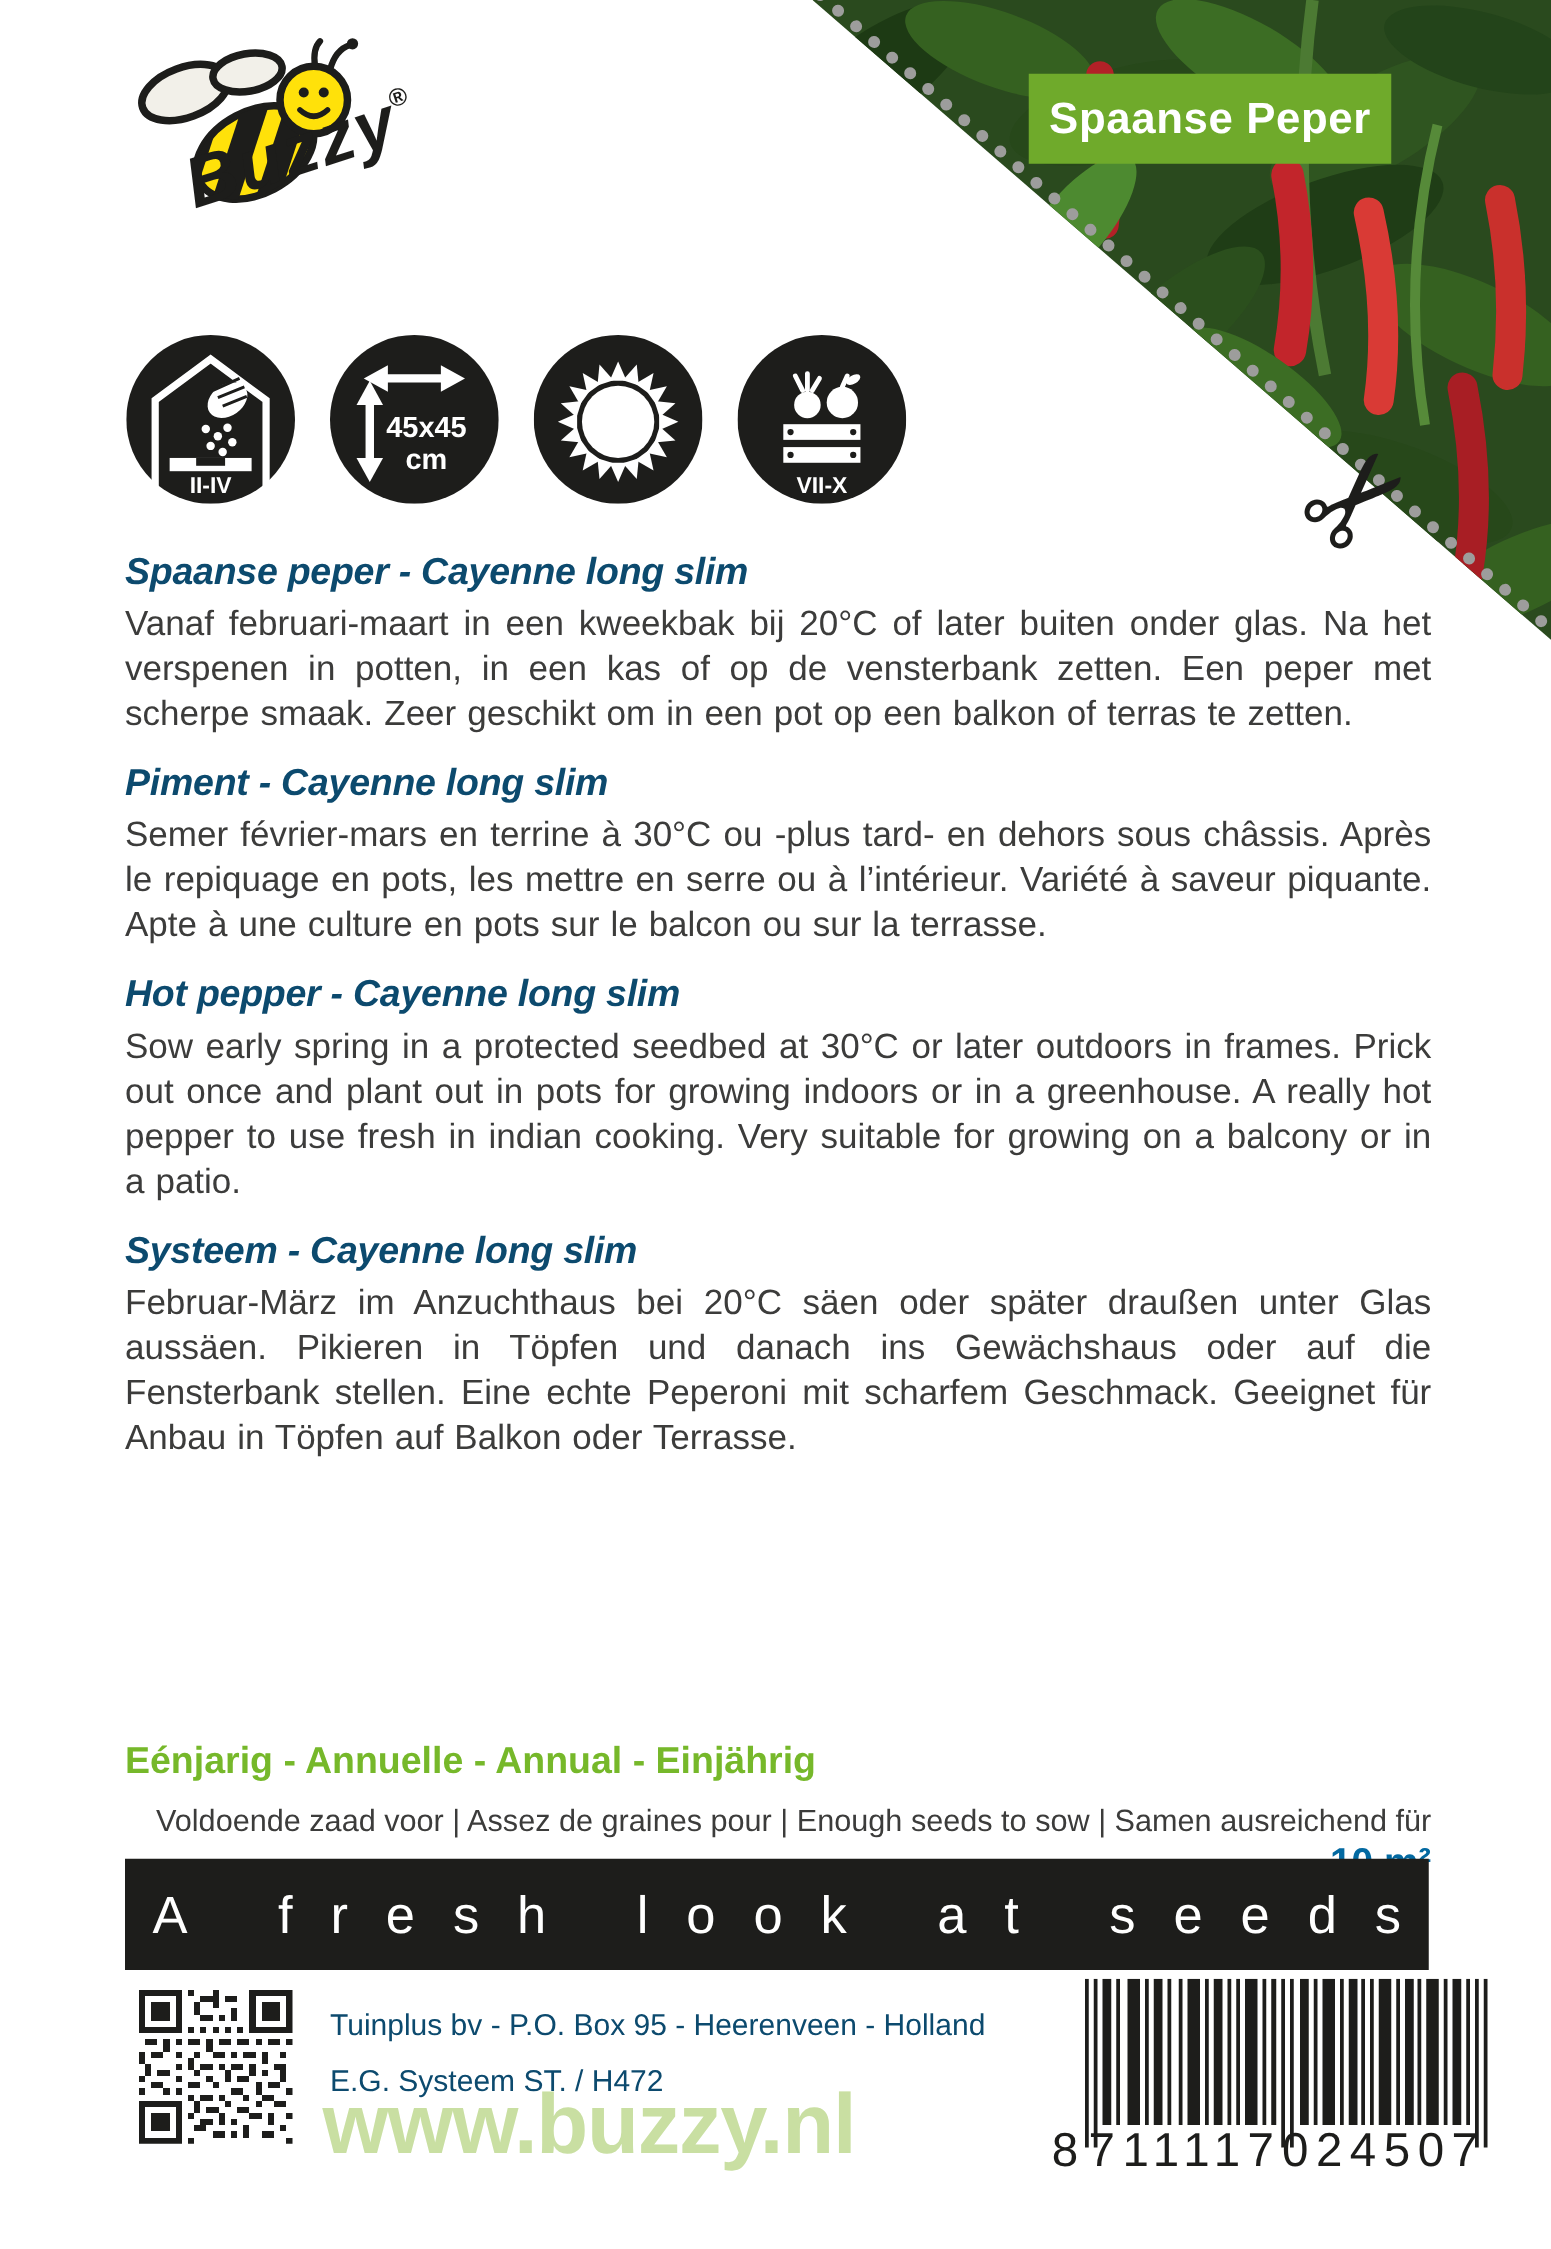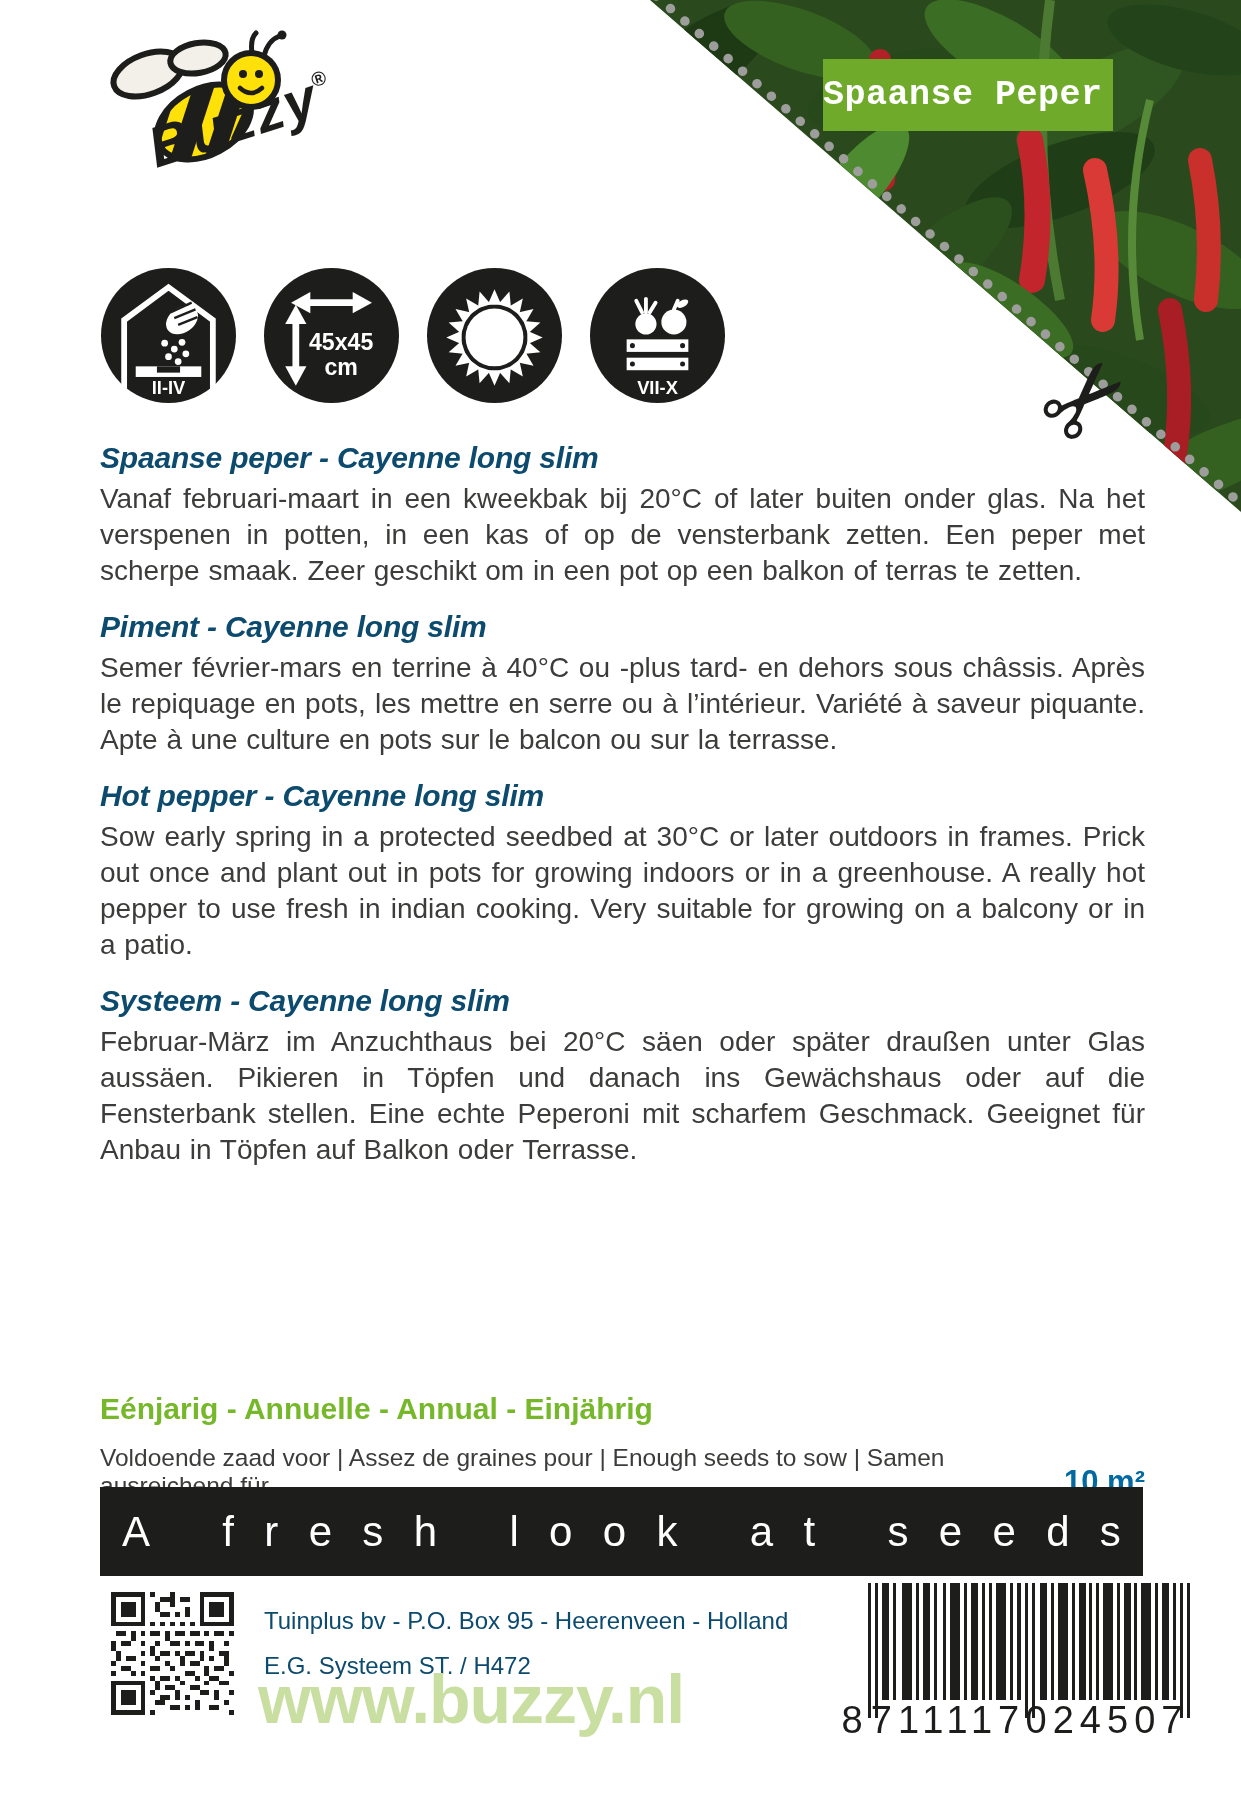--- a/index.html
+++ b/index.html
@@ -9,21 +9,21 @@
     font-family:"Liberation Sans","DejaVu Sans",sans-serif; color:#3c3c3b;
   }
   svg { display:block; }
 
   
   .photo-svg { position:absolute; top:0; left:0; }
   .cut-svg   { position:absolute; top:0; left:0; pointer-events:none; }
 
   .variety-banner{
     position:absolute; left:823px; top:59px; width:290px; height:72px;
-    background:#6faa2b; display:flex; align-items:center; font-family:Liberation Mono, monospace;
+    background:#6faa2b; display:flex; align-items:center; justify-content:center;
   }
   .variety-banner span{ color:#fff; font-size:35px; font-weight:bold; letter-spacing:.5px; }
 
   .scissors{
     position:absolute; left:1042px; top:348px;
     font-family:"DejaVu Sans",sans-serif; font-size:104px; color:#1d1d1b;
     transform:rotate(-44deg); line-height:1;
   }
 
   
@@ -46,21 +46,21 @@
     color:#0c4a6e; font-size:30px; line-height:34px; margin-bottom:6px; letter-spacing:-.2px;font-style:italic;
   }
   .section p{ font-size:28px; line-height:36px; text-align:justify; word-spacing:1px; }
 
   .annual{
     position:absolute; left:100px; top:1392px;
     color:#76b82a; font-size:30px; font-weight:bold;
   }
   .seeds-line{
     position:absolute; left:100px; top:1444px; width:1045px;
-    display:flex; justify-content:space-between; align-items:flex-end;
+    display:flex; justify-content:space-between; align-items:flex-end;flex-direction:column;
   }
   .seeds-text{ font-size:24.5px; }
   .seeds-area{ color:#0369a1; font-size:31px; font-weight:bold; white-space:nowrap; }
 
   .tagline{
     position:absolute; left:100px; top:1487px; width:1043px; height:89px;
     background:#1d1d1b; display:flex; align-items:center; padding:0 22px;
   }
   .tagline-inner{ flex:1; display:flex; justify-content:space-between; color:#fff; font-size:42px; }
 
@@ -219,21 +219,21 @@
     </svg>
   </div>
 
   <div class="sections">
     <div class="section">
       <h2>Spaanse peper - Cayenne long slim</h2>
       <p>Vanaf februari-maart in een kweekbak bij 20°C of later buiten onder glas. Na het verspenen in potten, in een kas of op de vensterbank zetten. Een peper met scherpe smaak. Zeer geschikt om in een pot op een balkon of terras te zetten.</p>
     </div>
     <div class="section">
       <h2>Piment - Cayenne long slim</h2>
-      <p>Semer février-mars en terrine à 40°C ou -plus tard- en dehors sous châssis. Après le repiquage en pots, les mettre en serre ou à l’intérieur. Variété à saveur piquante. Apte à une culture en pots sur le balcon ou sur la terrasse.</p>
+      <p>Semer février-mars en terrine à 30°C ou -plus tard- en dehors sous châssis. Après le repiquage en pots, les mettre en serre ou à l’intérieur. Variété à saveur piquante. Apte à une culture en pots sur le balcon ou sur la terrasse.</p>
     </div>
     <div class="section">
       <h2>Hot pepper - Cayenne long slim</h2>
       <p>Sow early spring in a protected seedbed at 30°C or later outdoors in frames. Prick out once and plant out in pots for growing indoors or in a greenhouse. A really hot pepper to use fresh in indian cooking. Very suitable for growing on a balcony or in a patio.</p>
     </div>
     <div class="section">
       <h2>Systeem - Cayenne long slim</h2>
       <p>Februar-März im Anzuchthaus bei 20°C säen oder später draußen unter Glas aussäen. Pikieren in Töpfen und danach ins Gewächshaus oder auf die Fensterbank stellen. Eine echte Peperoni mit scharfem Geschmack. Geeignet für Anbau in Töpfen auf Balkon oder Terrasse.</p>
     </div>
   </div>

